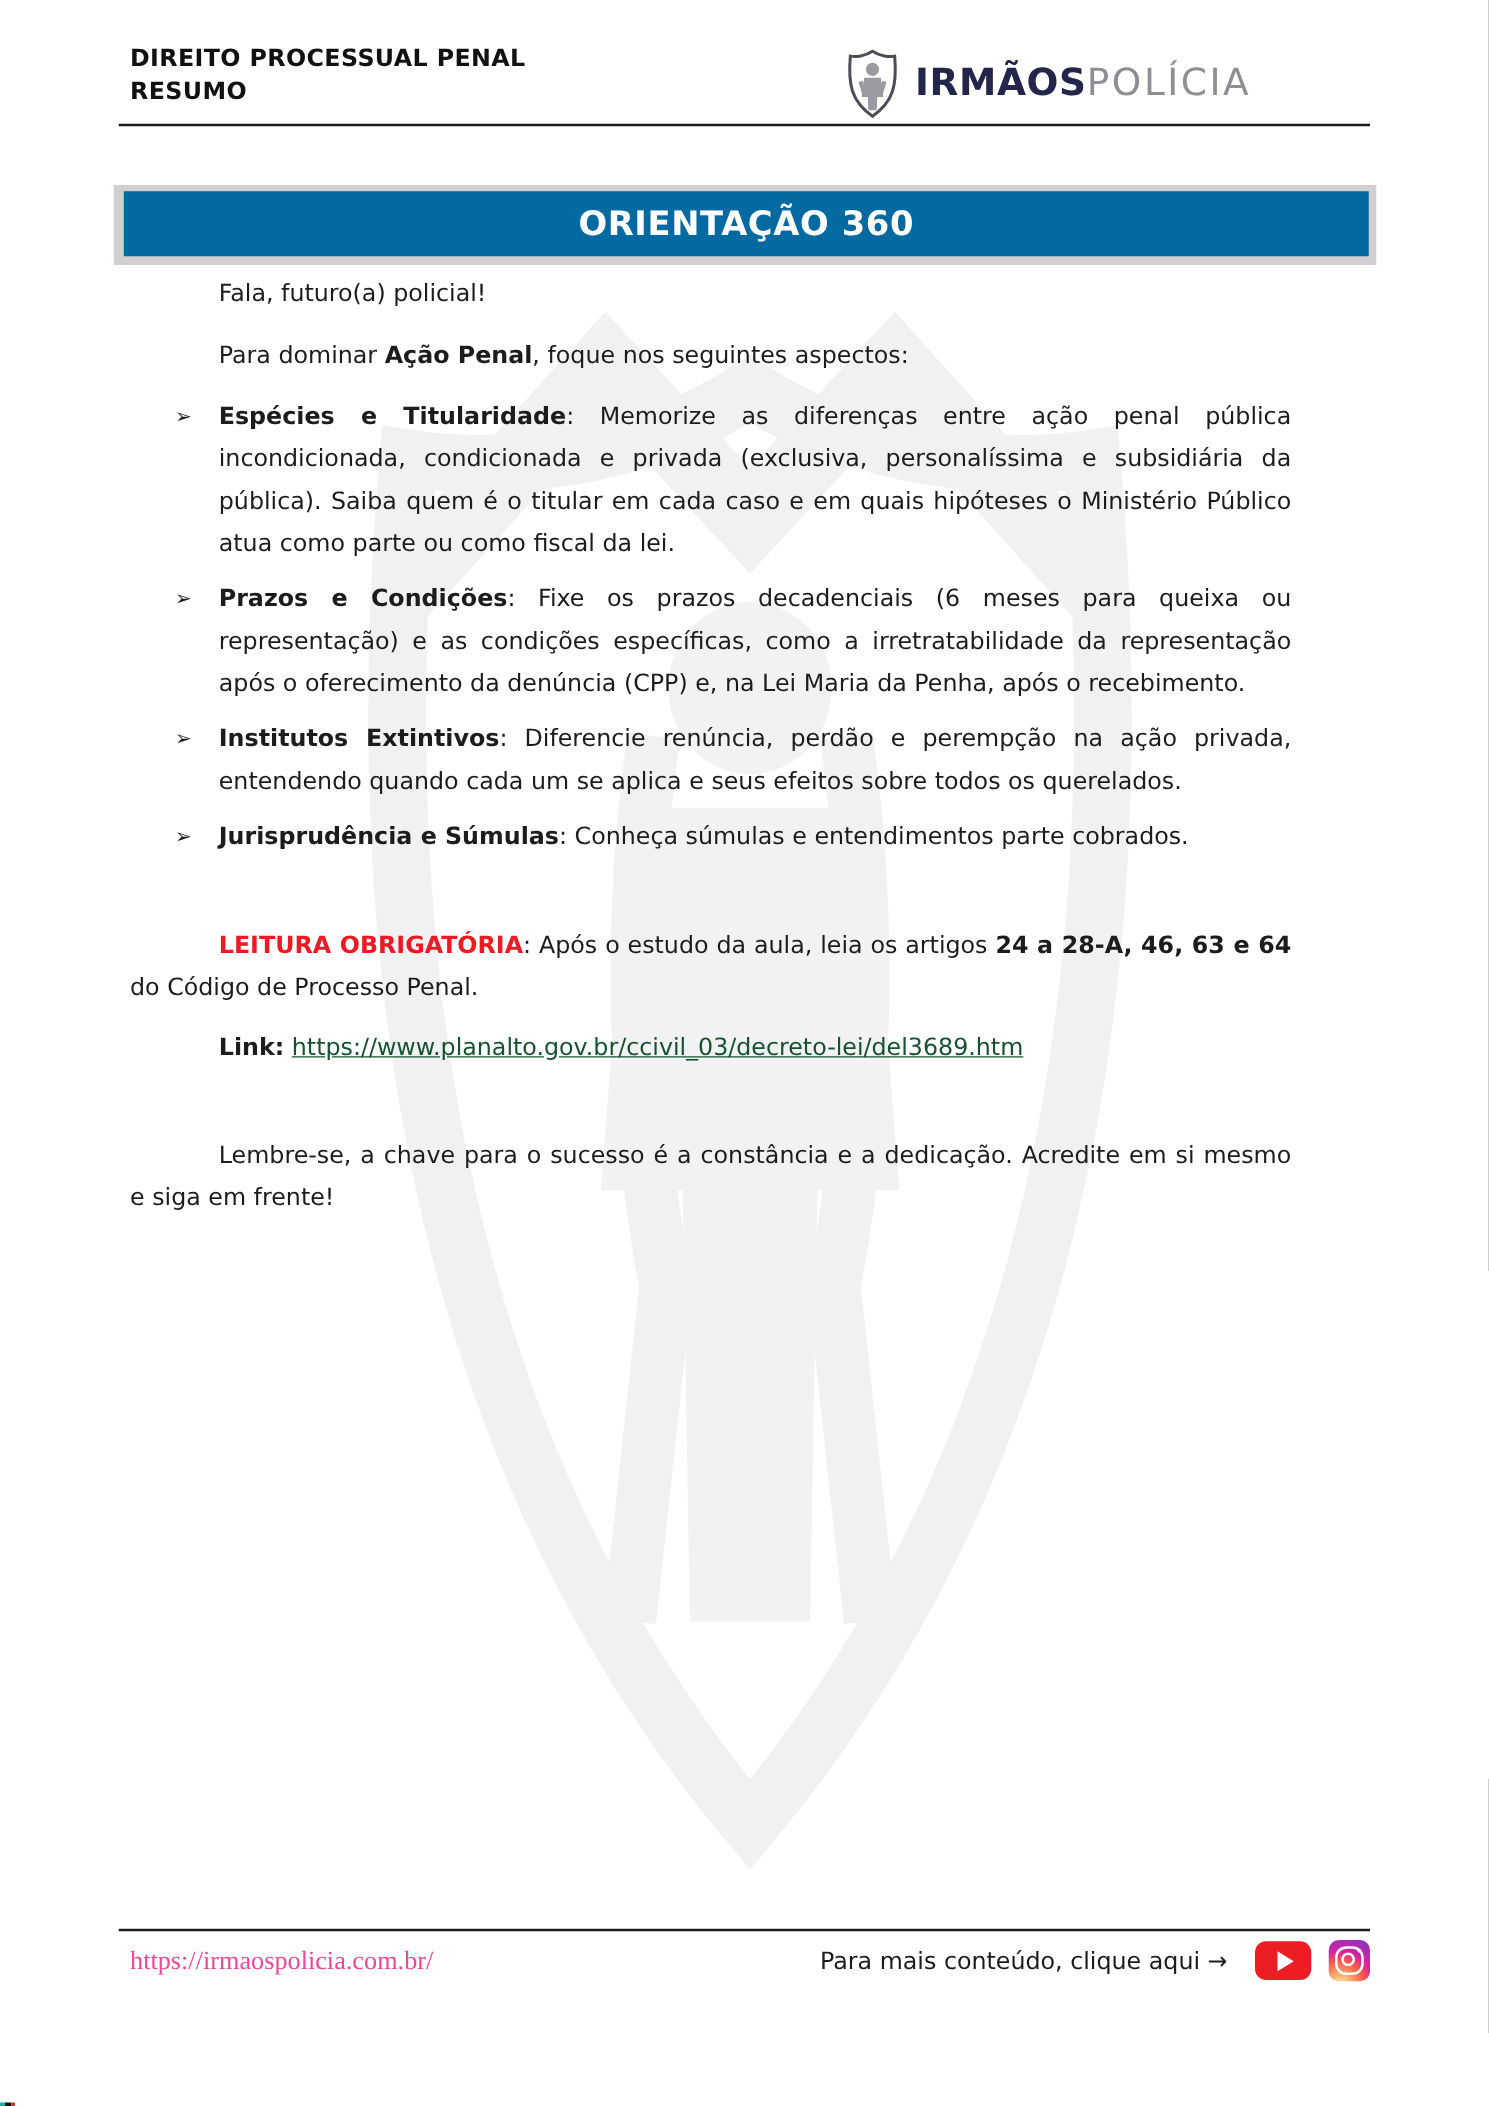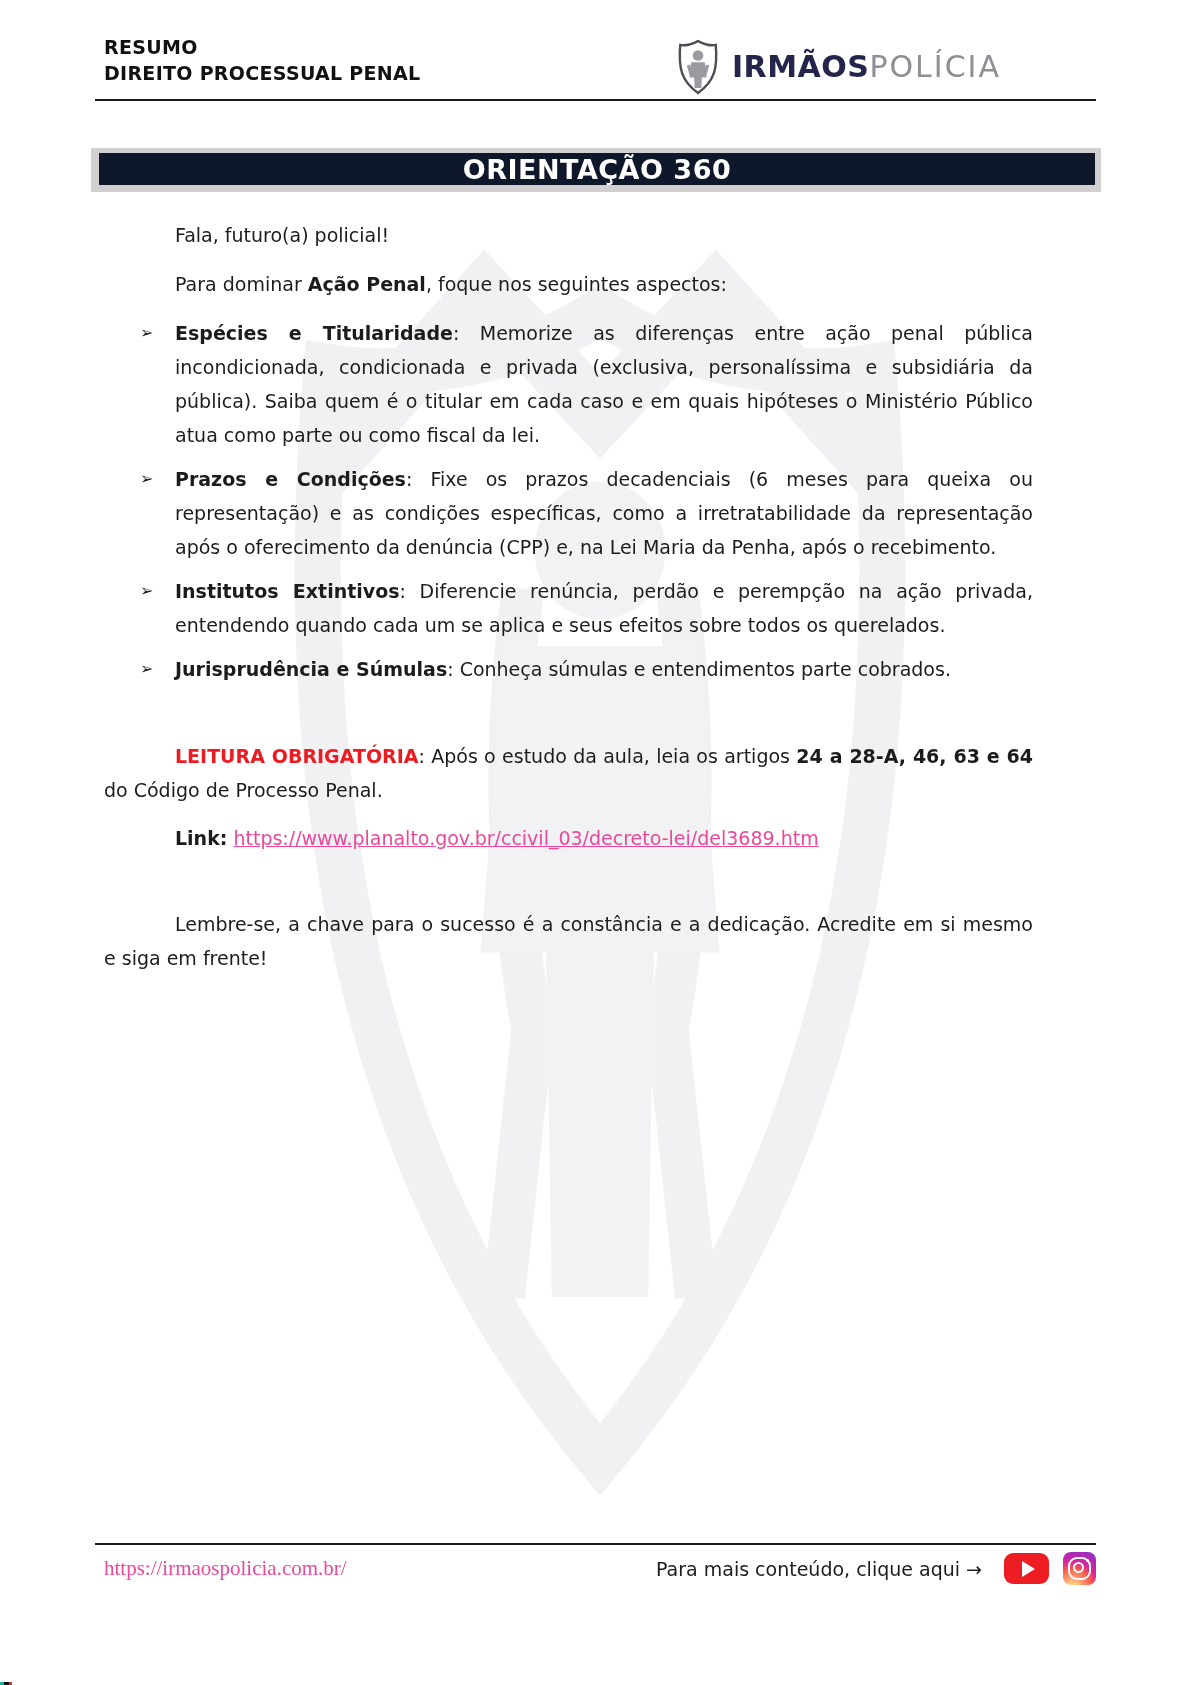--- a/index.html
+++ b/index.html
@@ -27,39 +27,39 @@
   .logo-badge { width:48px; height:58px; }
   .logo-word { display:flex; flex-direction:row; line-height:1.0; }
   .logo-word-top { font-size:30px; font-weight:bold; color:#23254a; letter-spacing:.5px; }
   .logo-word-bottom { font-size:30px; font-weight:normal; color:#8d8f94; letter-spacing:2px; }
   
   .banner {
     position:absolute; left:91px; top:148px; width:1010px;
     background:#d2cfd0; padding:5px 6px 7px 8px;
   }
   .banner-inner {
-    background:#0f172a; height:32px;
+    background:#0369a1; height:52px;
     display:flex; align-items:center; justify-content:center;
   }
   .banner-title { color:#ffffff; font-size:27px; font-weight:bold; letter-spacing:.5px; }
   
   .content {
     position:absolute; left:104px; top:218px; width:929px;
     font-size:19px; line-height:34px; text-align:justify;
   }
   .para { margin-bottom:15px; text-indent:71px; }
   .para-intro { }
   .bullets { margin-bottom:0; }
   .bullet { position:relative; padding-left:71px; margin-bottom:10px; }
   .bullet-marker { position:absolute; left:36px; top:0; font-size:16px; color:#1c1c1c; }
   .bold { font-weight:bold; }
   .reading { margin-top:53px; margin-bottom:14px; text-indent:71px; }
   .red { color:#ec1b22; font-weight:bold; }
   .linkline { padding-left:71px; margin-bottom:0; }
-  .body-link { color:#ec4899; text-decoration:underline; cursor:pointer; }
+  .body-link { color:#14532d; text-decoration:underline; cursor:pointer; }
   .closing { margin-top:52px; text-indent:71px; }
   
   .footer-rule { position:absolute; left:95px; right:95px; top:1543px; border-top:2px solid #1a1a1a; }
   .footer { position:absolute; left:104px; right:95px; top:1552px; display:flex; align-items:center; }
   .footer-url {
     font-family:"Liberation Serif", serif;
     font-size:21px; color:#ec4899; cursor:pointer;
   }
   .footer-right { margin-left:auto; display:flex; align-items:center; gap:14px; }
   .footer-cta { font-size:19px; color:#1c1c1c; margin-right:8px; }
@@ -93,22 +93,22 @@
       <path d="M200 45 C155 75 95 80 58 74 C42 265 62 480 200 645 C338 480 358 265 342 74 C305 80 245 75 200 45 Z" stroke-width="24"></path>
       <path d="M160 190 C150 260 150 340 165 420 L150 560 M240 190 C250 260 250 340 235 420 L250 560" stroke-width="22"></path>
     </g>
     <g fill="#f2f2f5">
       <ellipse cx="200" cy="170" rx="34" ry="36"></ellipse>
       <path d="M150 220 L250 220 L262 380 L228 380 L225 560 L175 560 L172 380 L138 380 Z"></path>
     </g>
   </svg>
 
   <div class="header">
+    <div class="header-title">DIREITO PROCESSUAL PENAL</div>
     <div class="header-title">RESUMO</div>
-    <div class="header-title">DIREITO PROCESSUAL PENAL</div>
     <div class="logo">
       <svg class="logo-badge" viewBox="0 0 100 120">
         <path d="M50 6 C38 14 22 16 13 14 C9 62 15 90 50 114 C85 90 91 62 87 14 C78 16 62 14 50 6 Z" fill="none" stroke="#4c4d55" stroke-width="5"></path>
         <circle cx="50" cy="36" r="11" fill="#9a9aa0"></circle>
         <path d="M36 50 L64 50 L68 82 L58 82 L57 104 L43 104 L42 82 L32 82 Z" fill="#9a9aa0"></path>
         <path d="M30 56 L36 76 M70 56 L64 76" stroke="#9a9aa0" stroke-width="7" fill="none"></path>
       </svg>
       <div class="logo-word">
         <span class="logo-word-top">IRMÃOS</span>
         <span class="logo-word-bottom">POLÍCIA</span>

